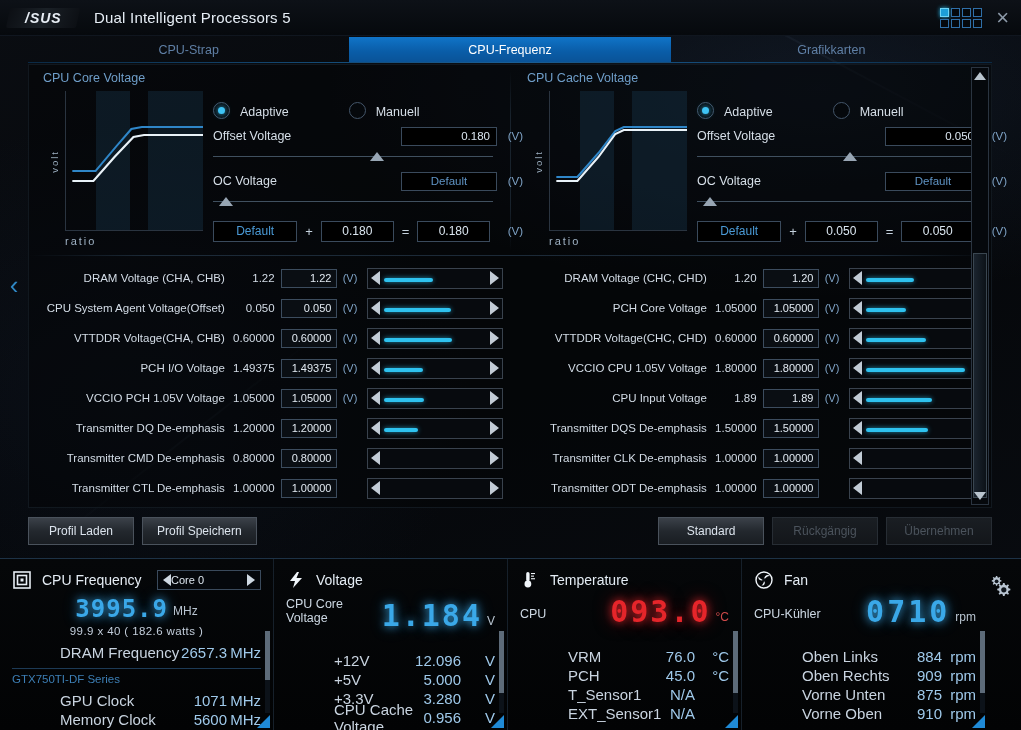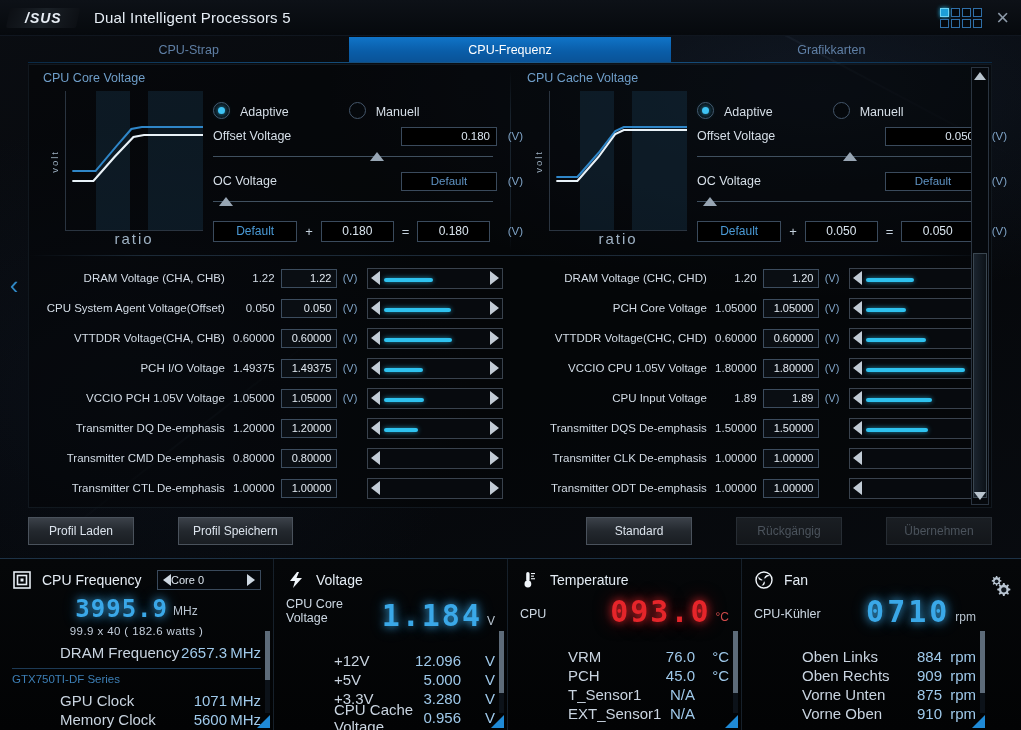--- a/index.html
+++ b/index.html
@@ -56,22 +56,22 @@
     color:#2f87c4; font-size:26px; font-weight:300; line-height:1; }
 
   
   .graph-area { position:absolute; top:6px; height:175px; }
   .panel-title { font-size:12.5px; color:#6f9ec9; margin-bottom:6px; }
   .chart-box { position:relative; width:160px; height:140px; display:flex; }
   .chart-ylabel { width:22px; display:flex; align-items:center; justify-content:center;
     font-size:9.5px; color:#9fb2c4; letter-spacing:2px; }
   .chart-ylabel span { writing-mode:vertical-rl; transform:rotate(180deg); }
   .chart-plot { position:relative; flex:1; border-left:1px solid #2a3440; border-bottom:1px solid #2a3440; }
-  .chart-xlabel { position:absolute; bottom:-16px; left:22px; right:0; text-align:center;
-    font-size:15px; color:#9fb2c4; letter-spacing:2px; }
+  .chart-xlabel { position:absolute; bottom:-16px; left:22px; right:0; 
+    font-size:11px; color:#9fb2c4; letter-spacing:2px; }
   .band { position:absolute; top:0; bottom:0; background:rgba(30,70,95,.30); }
 
   
   .ctrls { position:absolute; left:170px; top:22px; width:310px; }
   .radio-row { display:flex; align-items:flex-end; height:26px; margin-bottom:6px; }
   .radio { width:17px; height:17px; border-radius:50%; border:1px solid #44566a;
     background:#05080c; display:flex; align-items:center; justify-content:center; cursor:pointer; }
   .radio.on::after { content:""; width:7px; height:7px; border-radius:50%;
     background:#3fc4f5; box-shadow:0 0 6px #3fc4f5; }
   .radio-lbl { margin-left:10px; font-size:12.5px; color:#d6dfe8; }
@@ -121,21 +121,21 @@
   
   #vscroll { position:absolute; right:2px; top:2px; width:18px; bottom:2px;
     background:#05080c; border:1px solid #2a3440; }
   .sb-arrow { width:100%; height:16px; display:flex; align-items:center; justify-content:center; cursor:pointer; }
   .sb-arrow .up { width:0;height:0;border-left:6px solid transparent;border-right:6px solid transparent;border-bottom:8px solid #b9c4ce; }
   .sb-arrow .dn { width:0;height:0;border-left:6px solid transparent;border-right:6px solid transparent;border-top:8px solid #b9c4ce; }
   #sb-thumb { position:absolute; left:1px; right:1px; top:185px; height:245px;
     background:linear-gradient(90deg,#1b242e,#0c1218); border:1px solid #3a4650; cursor:grab; }
 
   
-  #footer { position:absolute; left:28px; top:512px; width:964px; height:38px; display:flex; align-items:center;gap:36px; }
+  #footer { position:absolute; left:28px; top:512px; width:964px; height:38px; display:flex; align-items:center; }
   .btn { height:28px; padding:0 14px; display:flex; align-items:center; justify-content:center;
     font-size:12px; color:#dbe3ec; cursor:pointer;
     background:linear-gradient(180deg,#3b4149 0%,#23282e 50%,#191d22 100%);
     border:1px solid #4a525c; }
   .btn.wide { min-width:106px; }
   .btn.disabled { color:#4b535c; background:linear-gradient(180deg,#1a1e23 0%,#13161a 100%);
     border-color:#272d34; cursor:default; }
   .spacer { flex:1; }
 
   

